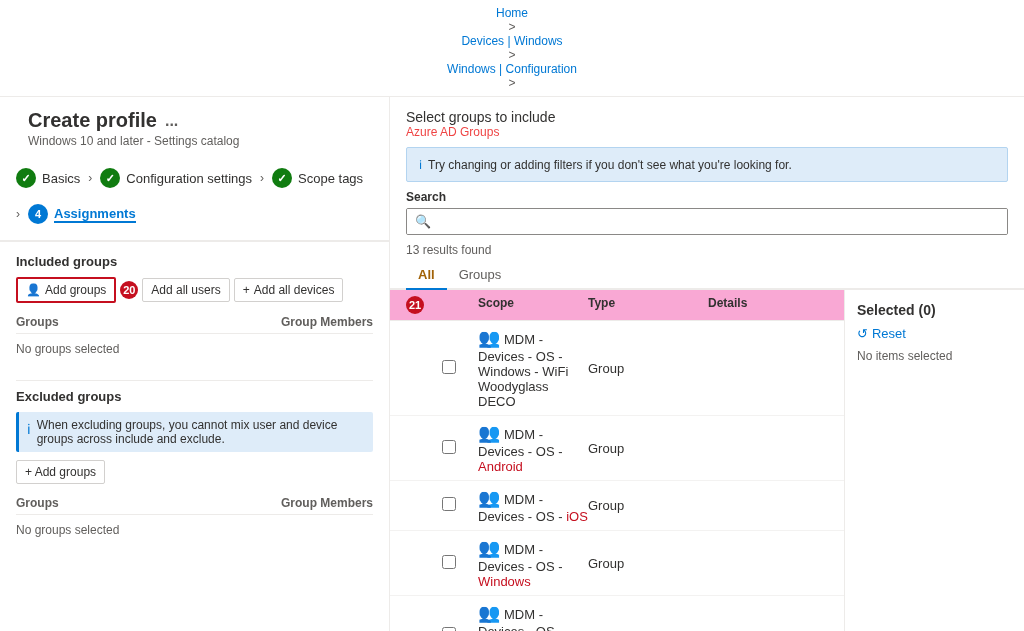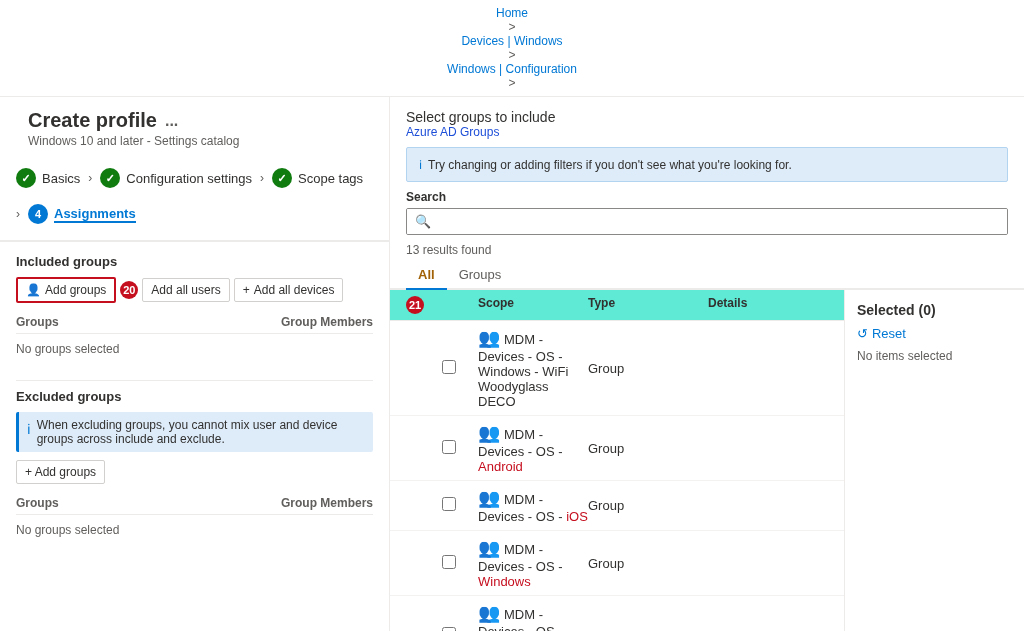--- a/index.html
+++ b/index.html
@@ -62,39 +62,39 @@
 
     
     .bottom-bar { padding: 8px 16px; border-top: 1px solid #edebe9; display: flex; gap: 8px; align-items: center; }
     .btn-prev { border: 1px solid #d2d0ce; background: white; color: #323130; padding: 6px 16px; border-radius: 2px; cursor: pointer; font-size: 13px; }
     .btn-next { background: #0078d4; color: white; padding: 6px 16px; border-radius: 2px; cursor: pointer; font-size: 13px; border: none; display: flex; align-items: center; gap: 6px; }
 
     
     .right-panel { flex: 1; display: flex; flex-direction: column; overflow: hidden; position: relative; }
     .right-header { padding: 12px 16px 8px; }
     .right-header h2 { font-size: 14px; font-weight: 400; }
-    .right-header .sub { font-size: 12px; color: #1d4ed8; }
+    .right-header .sub { font-size: 12px; color: #ef4444; }
 
     .filter-bar { margin: 0 16px 8px; background: #deecf9; border: 1px solid #b3d4f0; padding: 8px 12px; border-radius: 2px; font-size: 12px; color: #323130; display: flex; align-items: center; gap: 6px; }
     .filter-bar .info-i { color: #0078d4; }
 
     .search-area { padding: 0 16px 4px; }
     .search-label { font-size: 12px; color: #323130; margin-bottom: 4px; font-weight: 600; }
     .search-box { display: flex; align-items: center; border: 1px solid #8a8886; border-radius: 2px; overflow: hidden; background: white; }
     .search-box input { flex: 1; border: none; outline: none; padding: 5px 8px; font-size: 13px; }
     .search-box .search-icon-btn { padding: 5px 8px; background: white; border: none; cursor: pointer; color: #605e5c; }
     .results-count { font-size: 12px; color: #605e5c; padding: 4px 16px; }
 
     .tabs-row { display: flex; gap: 0; padding: 0 16px; border-bottom: 2px solid #edebe9; }
     .tab { padding: 6px 12px; cursor: pointer; font-size: 13px; color: #605e5c; border-bottom: 2px solid transparent; margin-bottom: -2px; }
     .tab.active { color: #a16207; border-bottom: 2px solid #0078d4; font-weight: 700; }
 
     
     .table-area { flex: 1; overflow-y: auto; position: relative; }
-    .table-header { display: grid; grid-template-columns: 36px 36px 1fr 120px 120px; padding: 6px 16px; font-size: 12px; font-weight: 600; color: #323130; border-bottom: 1px solid #edebe9; position: sticky; top: 0; background: #5eead4; z-index: 1; }
+    .table-header { display: grid; grid-template-columns: 36px 36px 1fr 120px 120px; padding: 6px 16px; font-size: 12px; font-weight: 600; color: #323130; border-bottom: 1px solid #edebe9; position: sticky; top: 0; background: #f9a8d4; z-index: 1; }
     .table-row { display: grid; grid-template-columns: 36px 36px 1fr 120px 120px; padding: 6px 16px; border-bottom: 1px solid #f3f2f1; align-items: center; font-size: 13px; }
 
     .check-cell input[type=checkbox] { width: 14px; height: 14px; accent-color: #0078d4; }
     .user-icon { color: #0078d4; font-size: 18px; }
     .name-cell { color: #323130; font-size: 13px; }
     .name-cell .highlight { color: #c50f1f; }
     .type-cell { color: #323130; font-size: 13px; }
 
     
     .selected-panel { width: 180px; min-width: 180px; border-left: 1px solid #edebe9; display: flex; flex-direction: column; padding: 12px; }

